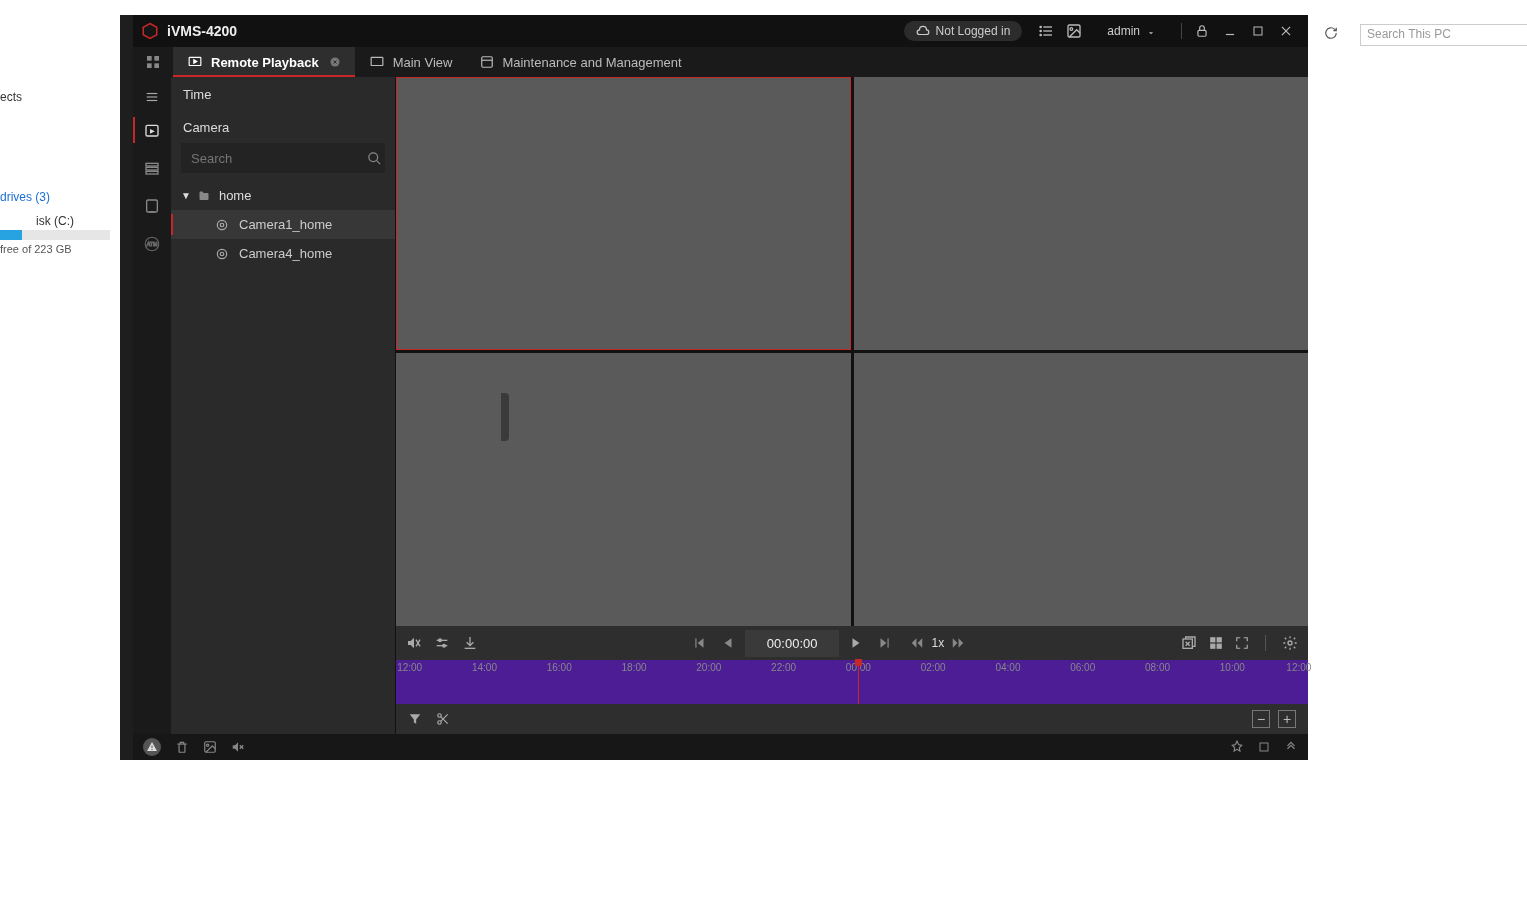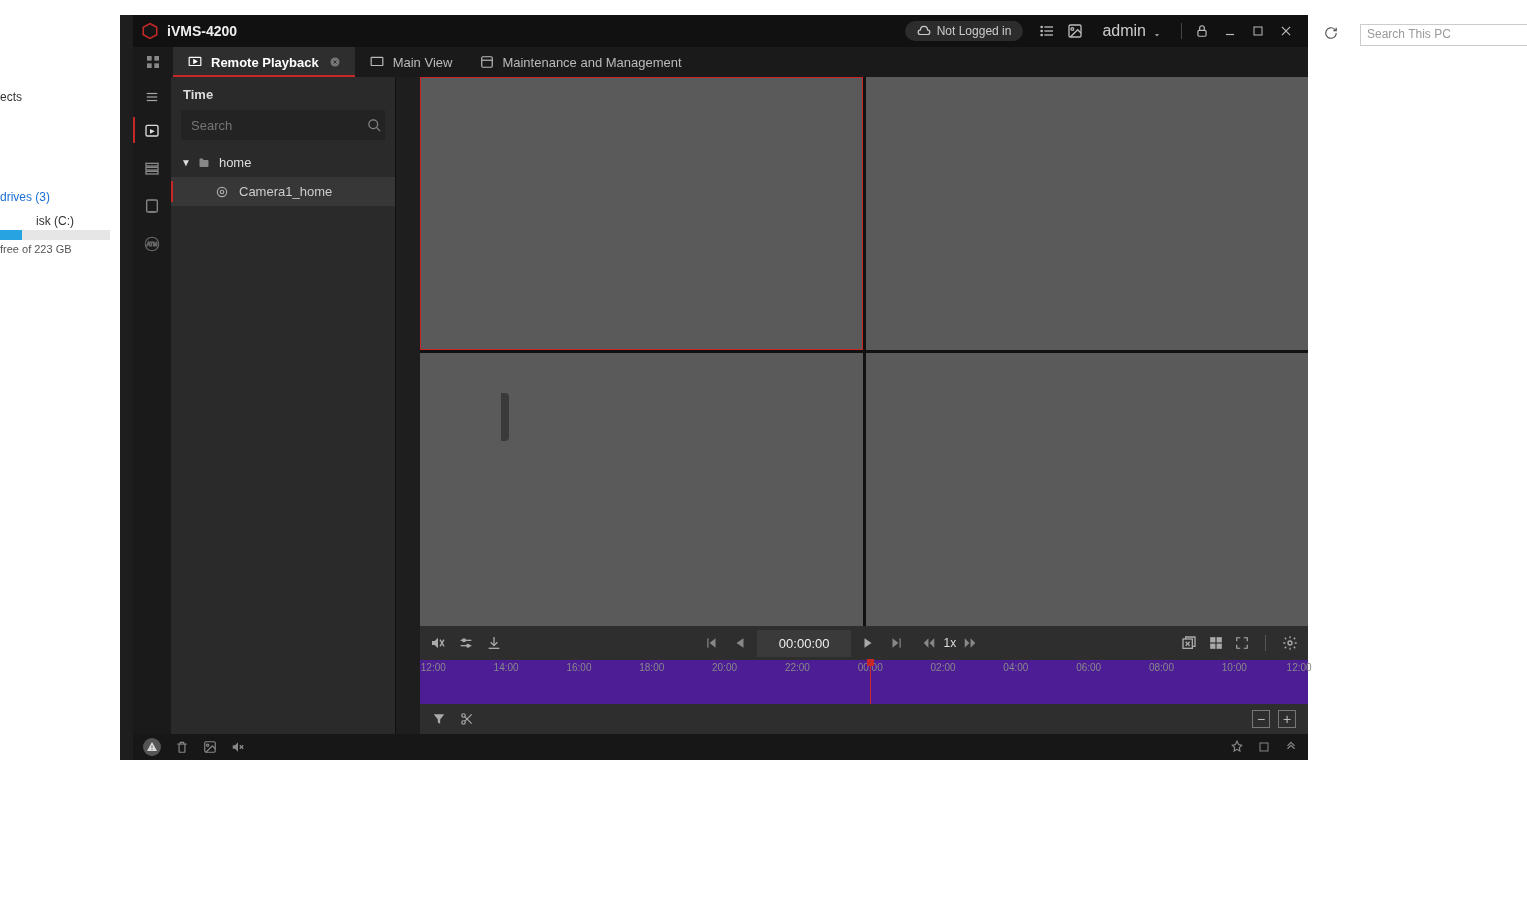--- a/index.html
+++ b/index.html
@@ -21,21 +21,21 @@
 
 
 .titlebar { height:32px; background:#111; display:flex; align-items:center; padding:0 8px; }
 .logo { width:18px; height:18px; margin-right:8px; }
 .app-title { font-weight:bold; color:#eee; font-size:14px;}
 .tb-spacer { flex:1; }
 .pill { display:flex; align-items:center; background:#2c2c2c; border-radius:12px; padding:3px 12px; color:#ccc; font-size:12px; margin-right:10px;}
 .pill svg{margin-right:6px;}
 .tb-icon { width:28px; height:28px; display:flex; align-items:center; justify-content:center; color:#bbb; cursor:pointer;}
 .tb-sep { width:1px; height:16px; background:#444; margin:0 6px;}
-.user { color:#ccc; margin:0 13px; font-size:16px; display:flex; align-items:flex-end;}
+.user { color:#ccc; margin:0 19px; font-size:12px; display:flex; align-items:flex-end;}
 .user .caret{ margin-left:6px;}
 
 
 .tabbar { height:30px; background:#1a1a1a; display:flex; align-items:stretch; }
 .apps-icon{ width:40px; display:flex; align-items:center; justify-content:center; color:#888;}
 .tab { display:flex; align-items:center; padding:0 14px; color:#bbb; cursor:pointer; position:relative;}
 .tab.active{ background:#2e2e2e; color:#fff; font-weight:bold;}
 .tab.active::after{ content:''; position:absolute; left:0; right:0; bottom:0; height:2px; background:#c62828;}
 .tab .ticon{ margin-right:8px; display:flex;}
 .tab .close{ margin-left:10px; color:#777;}
@@ -45,38 +45,38 @@
 
 
 .rail { width:38px; background:#1a1a1a; display:flex; flex-direction:column; align-items:center; padding-top:6px;}
 .rail-btn{ width:38px; height:38px; display:flex; align-items:center; justify-content:center; color:#888; cursor:pointer; position:relative;}
 .rail .hamburger{ height:28px;}
 .rail-btn.active{ color:#ddd;}
 .rail-btn.active::before{ content:''; position:absolute; left:0; top:6px; bottom:6px; width:2px; background:#c62828;}
 
 
 .panel { width:225px; background:#2a2a2a; display:flex; flex-direction:column; border-right:1px solid #111;}
-.section-h{ padding:10px 12px 8px; color:#ddd; font-weight:bold; font-size:13px;}
+.section-h{ padding:10px 12px 8px; color:#ddd; font-weight:normal; font-size:13px;}
 .time-box{ margin:0 10px 10px; border:1px solid #555; height:28px; display:flex; align-items:center; padding:0 8px; color:#ddd; font-size:12px; justify-content:space-between;}
 .search-box{ margin:0 10px 8px; background:#232323; height:30px; display:flex; align-items:center; padding:0 10px; color:#888;}
 .search-box input{ flex:1; background:transparent; border:none; outline:none; color:#ccc; font-size:13px;}
 .tree{ flex:1; overflow:auto;}
 .tree-group{ display:flex; align-items:center; padding:7px 10px; color:#ddd; cursor:pointer;}
 .tree-group .arrow{ margin-right:6px; font-size:10px;}
 .tree-group .folder{ margin-right:8px; display:flex;}
 .cam-item{ display:flex; align-items:center; padding:7px 10px 7px 44px; color:#ccc; cursor:pointer; position:relative;}
 .cam-item .cicon{ margin-right:10px; display:flex;}
 .cam-item.sel{ background:#373737;}
 .cam-item.sel::before{ content:''; position:absolute; left:0; top:4px; bottom:4px; width:2px; background:#c62828;}
 
 
 .drag-handle{ position:absolute; left:381px; top:378px; width:8px; height:48px; background:#3a3a3a; border-radius:0 4px 4px 0; cursor:ew-resize;}
 
 
-.viewer{ flex:1; display:flex; flex-direction:column; background:#1e1e1e; min-width:0;margin-left:24px;}
+.viewer{ flex:1; display:flex; flex-direction:column; background:#1e1e1e; min-width:0;}
 .grid{ flex:1; display:grid; grid-template-columns:1fr 1fr; grid-template-rows:1fr 1fr; gap:3px; background:#111; padding:0; min-height:0;}
 .cell{ background:#5a5a5a; }
 .cell.sel{ outline:1px solid #c62828; outline-offset:-1px;}
 
 
 .controls{ height:34px; background:#2e2e2e; display:flex; align-items:center; padding:0 10px; color:#aaa;}
 .controls .grp{ display:flex; align-items:center; gap:12px;}
 .controls .spacer{flex:1;}
 .timecode{ background:#3a3a3a; padding:6px 22px; color:#eee; font-size:13px; margin:0 10px;}
 .speed{ color:#ddd; font-size:12px; margin:0 6px;}
@@ -266,20 +266,21 @@
       <div class="rail-btn">
         <svg width="18" height="18" viewBox="0 0 24 24" fill="none" stroke="#666" stroke-width="1.5">
             <circle cx="12" cy="12" r="9"></circle>
             <text x="12" y="15" font-size="7" text-anchor="middle" fill="#666">ATM</text>
           </svg>
       </div>
     </div>
 
     <div class="panel">
       <div class="section-h">Time</div>
+      <div class="section-h">Camera</div>
       <div class="search-box">
         <input placeholder="Search" style="">
         <span>
             <svg width="15" height="15" viewBox="0 0 24 24" fill="none" stroke="#888" stroke-width="2">
               <circle cx="10" cy="10" r="7"></circle>
               <line x1="15" y1="15" x2="21" y2="21"></line>
             </svg>
           </span>
       </div>
       <div class="tree">
@@ -293,20 +294,29 @@
           <span>home</span>
         </div>
         <div class="cam-item sel">
           <span class="cicon">
               <svg width="14" height="14" viewBox="0 0 24 24" fill="none" stroke="#aaa" stroke-width="2">
                 <circle cx="12" cy="12" r="8"></circle>
                 <circle cx="12" cy="12" r="3"></circle>
               </svg>
             </span>
           <span>Camera1_home</span>
+        </div>
+        <div class="cam-item">
+          <span class="cicon">
+              <svg width="14" height="14" viewBox="0 0 24 24" fill="none" stroke="#aaa" stroke-width="2">
+                <circle cx="12" cy="12" r="8"></circle>
+                <circle cx="12" cy="12" r="3"></circle>
+              </svg>
+            </span>
+          <span>Camera4_home</span>
         </div>
       </div>
     </div>
 
     <div class="viewer">
       <div class="grid">
         <div class="cell sel"></div>
         <div class="cell"></div>
         <div class="cell"></div>
         <div class="cell"></div>

